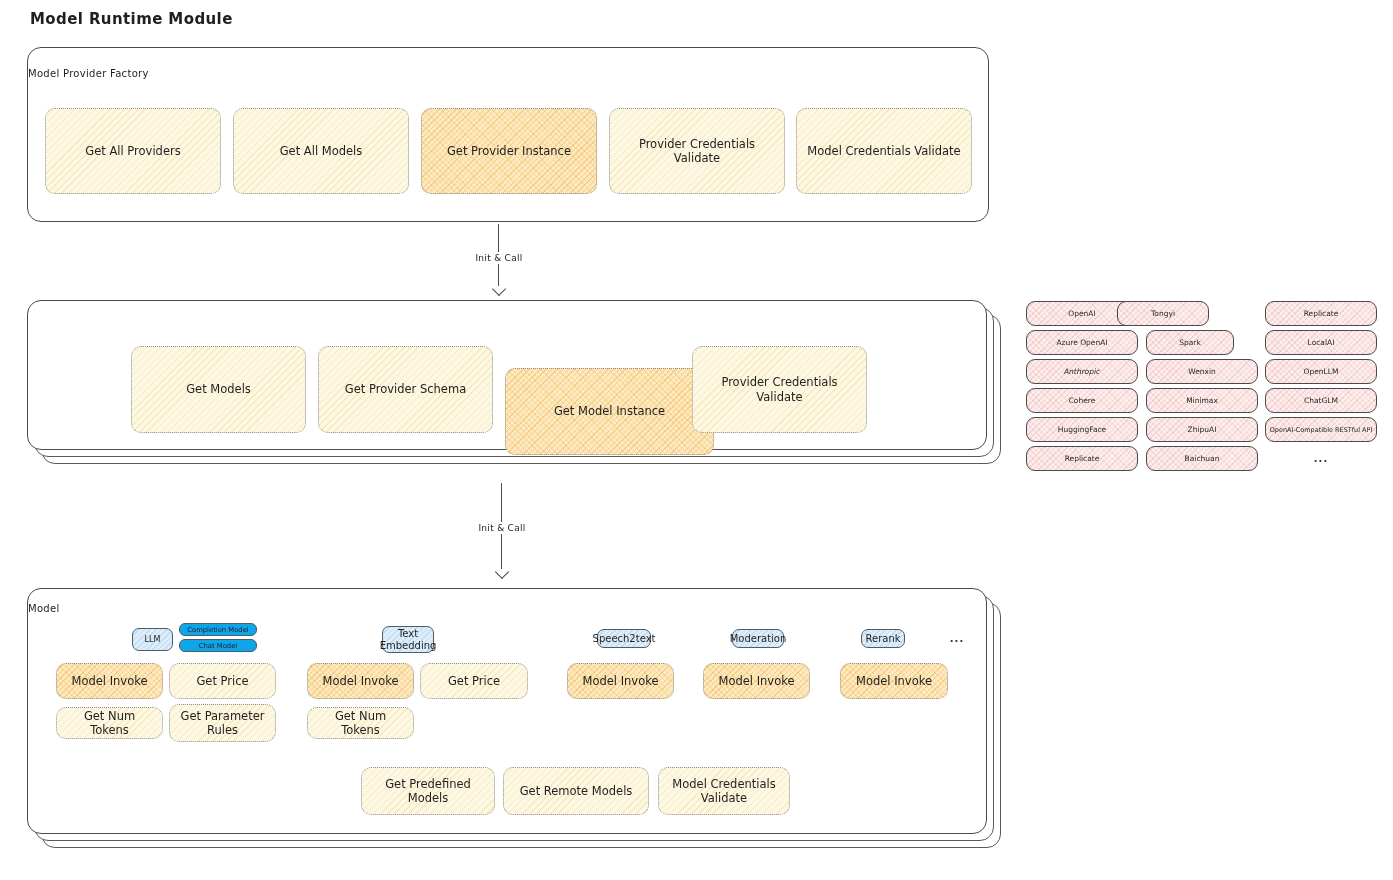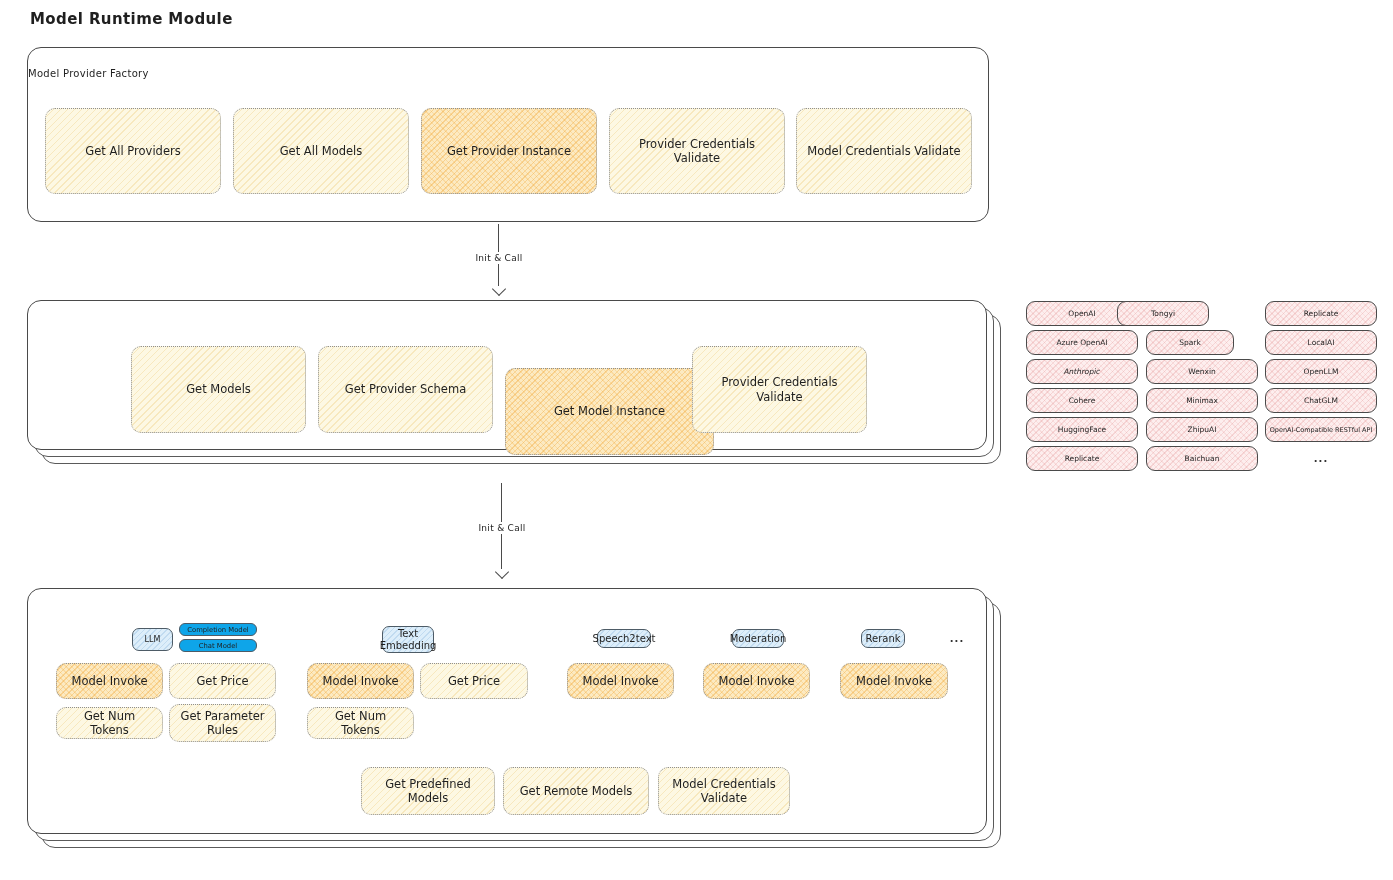--- a/index.html
+++ b/index.html
@@ -127,20 +127,21 @@
   <div class="pinkbox small" style="left:1265px;top:417px;width:112px;height:25px;">OpenAI-Compatible RESTful API</div>
   <div class="dots" style="left:1265px;top:446px;width:112px;height:25px;">...</div>
 
   <div class="aline" style="left:501px;top:483px;height:86px;"></div>
   <div class="ahead" style="left:497px;top:567px;"></div>
   <span class="alabel" style="left:502px;top:528px;">Init &amp; Call</span>
 
   <div class="stack" style="left:41px;top:602px;width:958px;height:244px;"></div>
   <div class="stack" style="left:34px;top:595px;width:958px;height:244px;"></div>
   <div class="bigbox" style="left:27px;top:588px;width:958px;height:244px;">
+    <div class="bigtitle" style="top:14px;">Model</div>
 
     <div class="bluetab llm" style="left:104px;top:39px;width:41px;height:23px;">LLM</div>
     <div class="whitetab" style="left:151px;top:34px;width:78px;height:13px;">Completion Model</div>
     <div class="whitetab" style="left:151px;top:50px;width:78px;height:13px;">Chat Model</div>
     <div class="bluetab" style="left:354px;top:37px;width:52px;height:27px;">Text Embedding</div>
     <div class="bluetab" style="left:569px;top:40px;width:54px;height:19px;">Speech2text</div>
     <div class="bluetab" style="left:704px;top:40px;width:52px;height:19px;">Moderation</div>
     <div class="bluetab" style="left:833px;top:40px;width:44px;height:19px;">Rerank</div>
     <div class="dots" style="left:917px;top:40px;width:24px;height:19px;">...</div>
 

